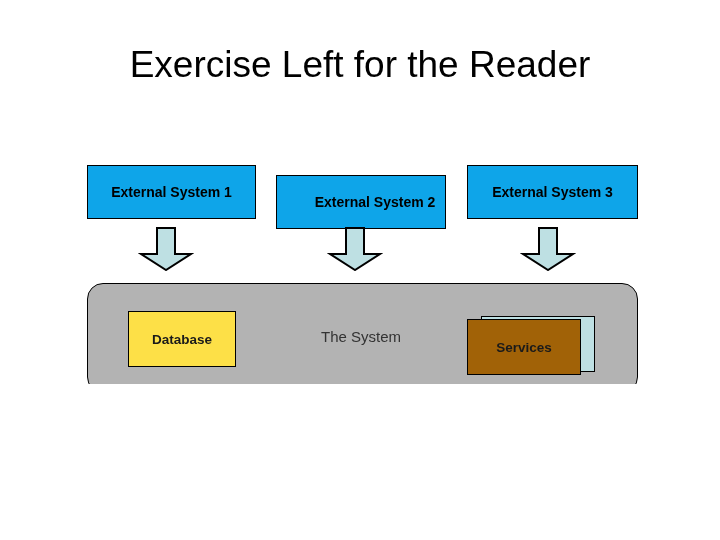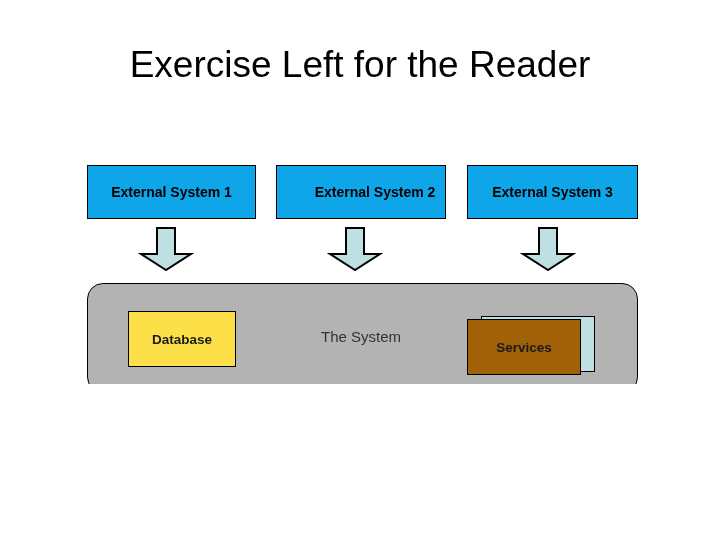--- a/index.html
+++ b/index.html
@@ -44,21 +44,21 @@
     color: #000000;
     text-align: center;
   }
 
   .ext-box {
     background: #0ea5e9;
     height: 54px;
     font-size: 14px;
   }
   #ext-1 { left: 87px;  top: 165px; width: 169px; }
-  #ext-2 { left: 276px; top: 165px; width: 170px; padding-left: 28px; }
+  #ext-2 { left: 276px; top: 175px; width: 170px; padding-left: 28px; }
   #ext-3 { left: 467px; top: 165px; width: 171px; }
 
   
   #system-container {
     position: absolute;
     left: 87px;
     top: 283px;
     width: 551px;
     height: 110px;
     box-sizing: border-box;

